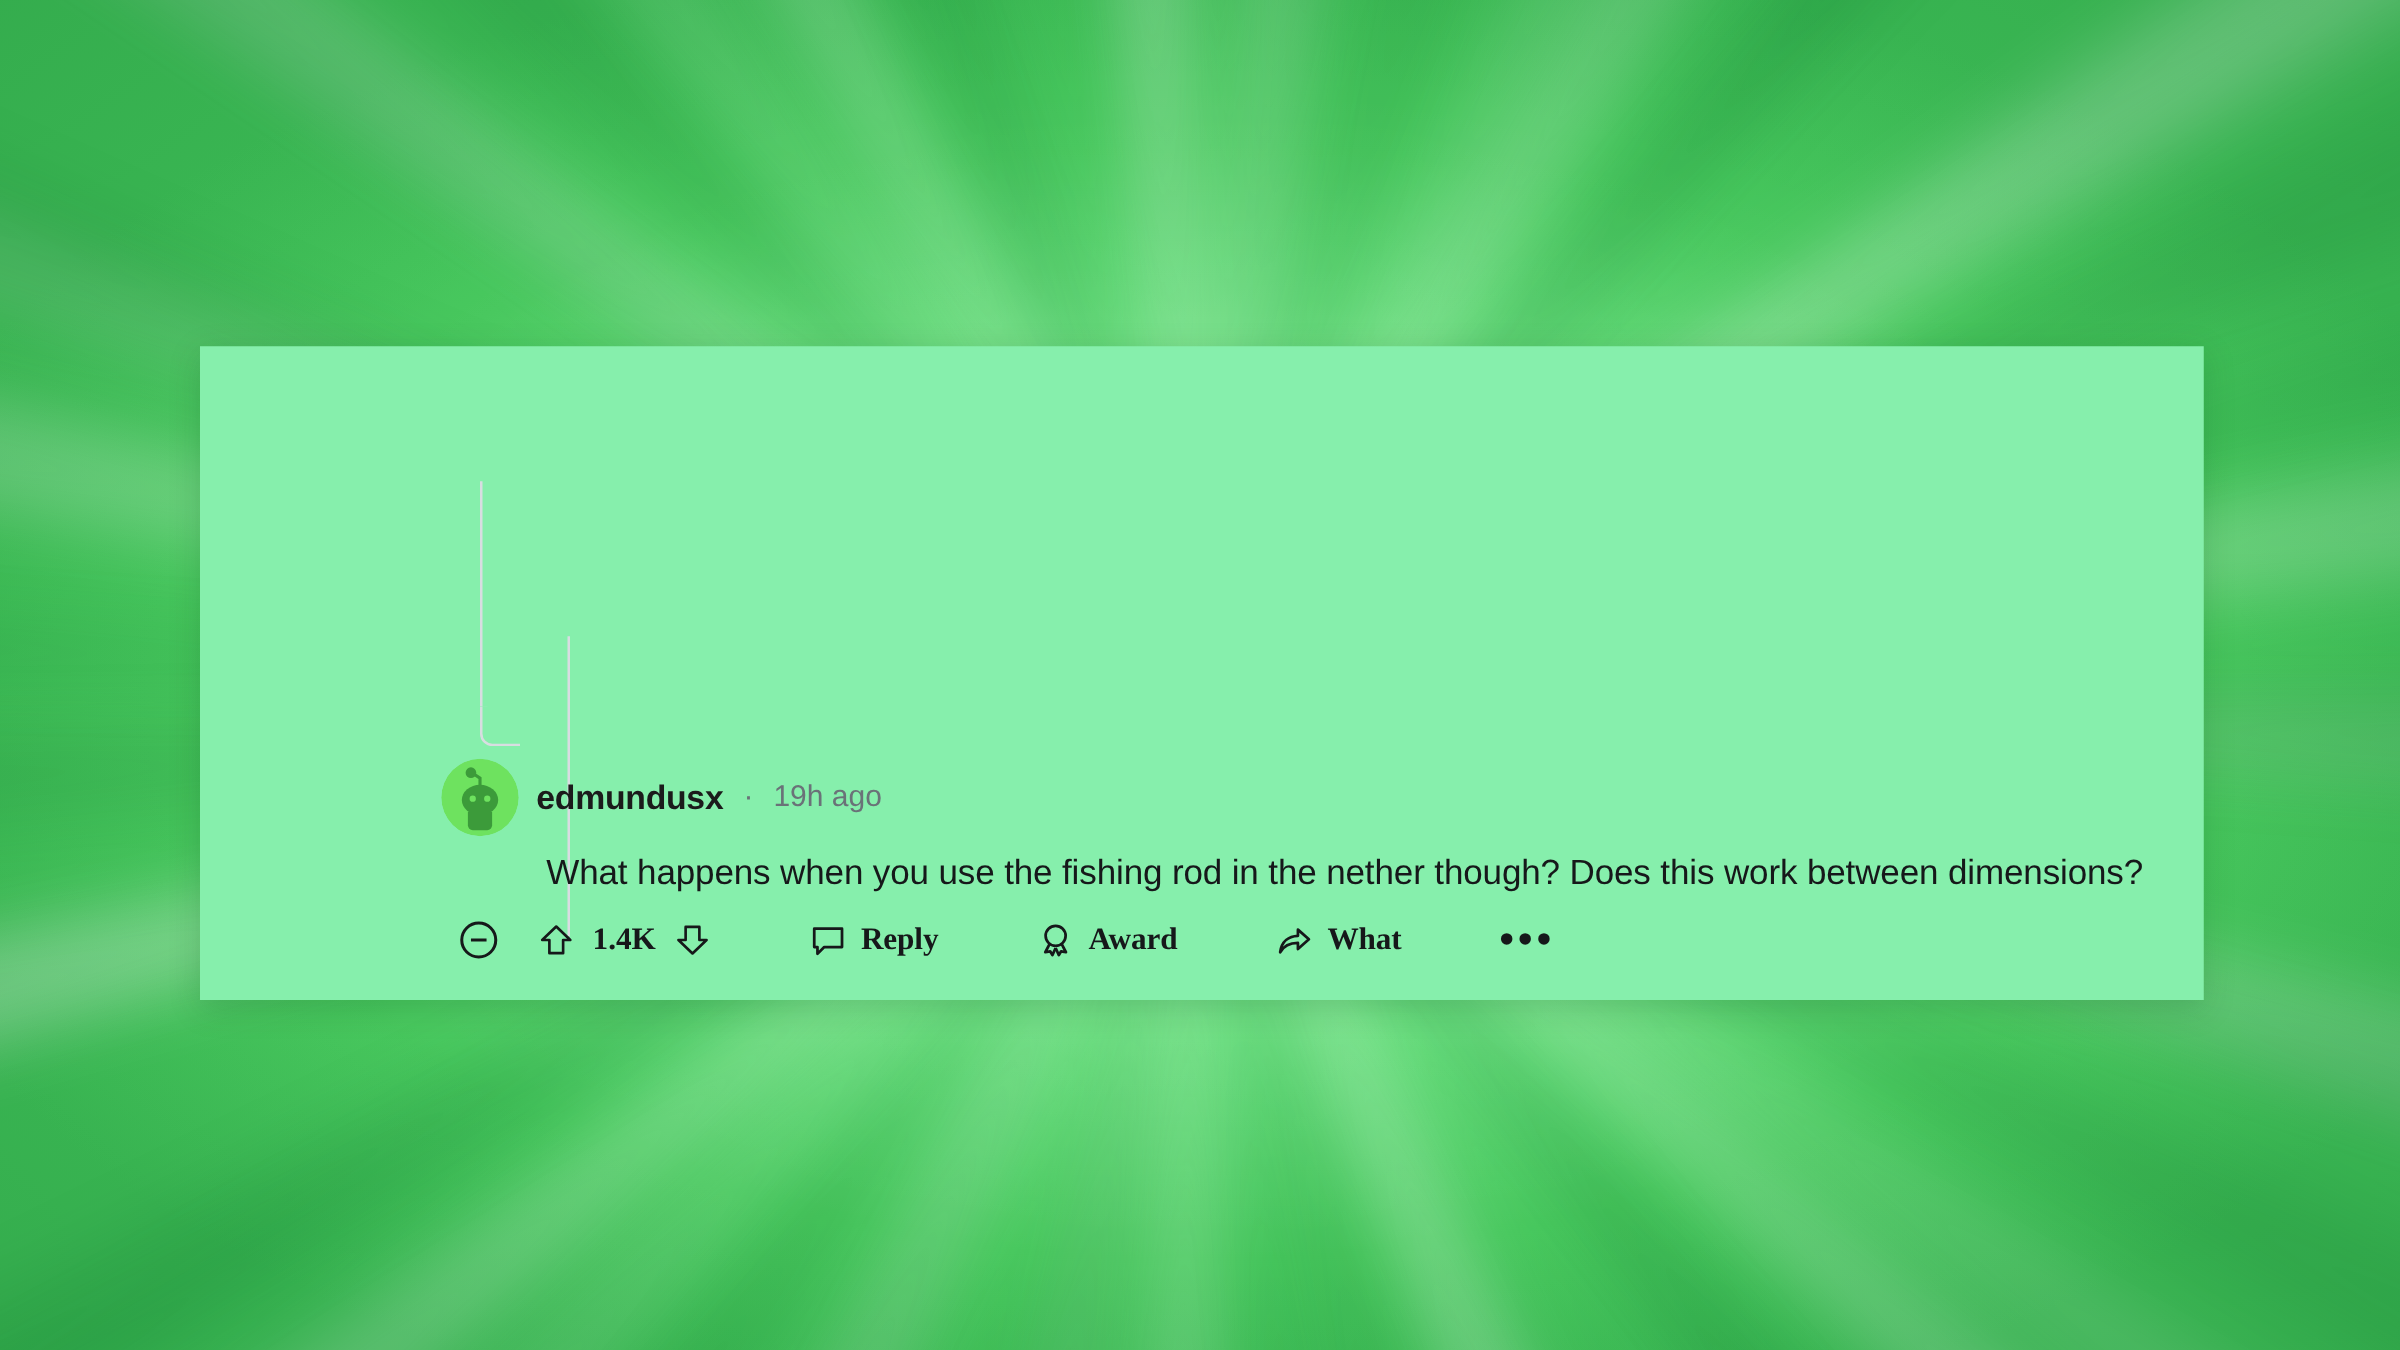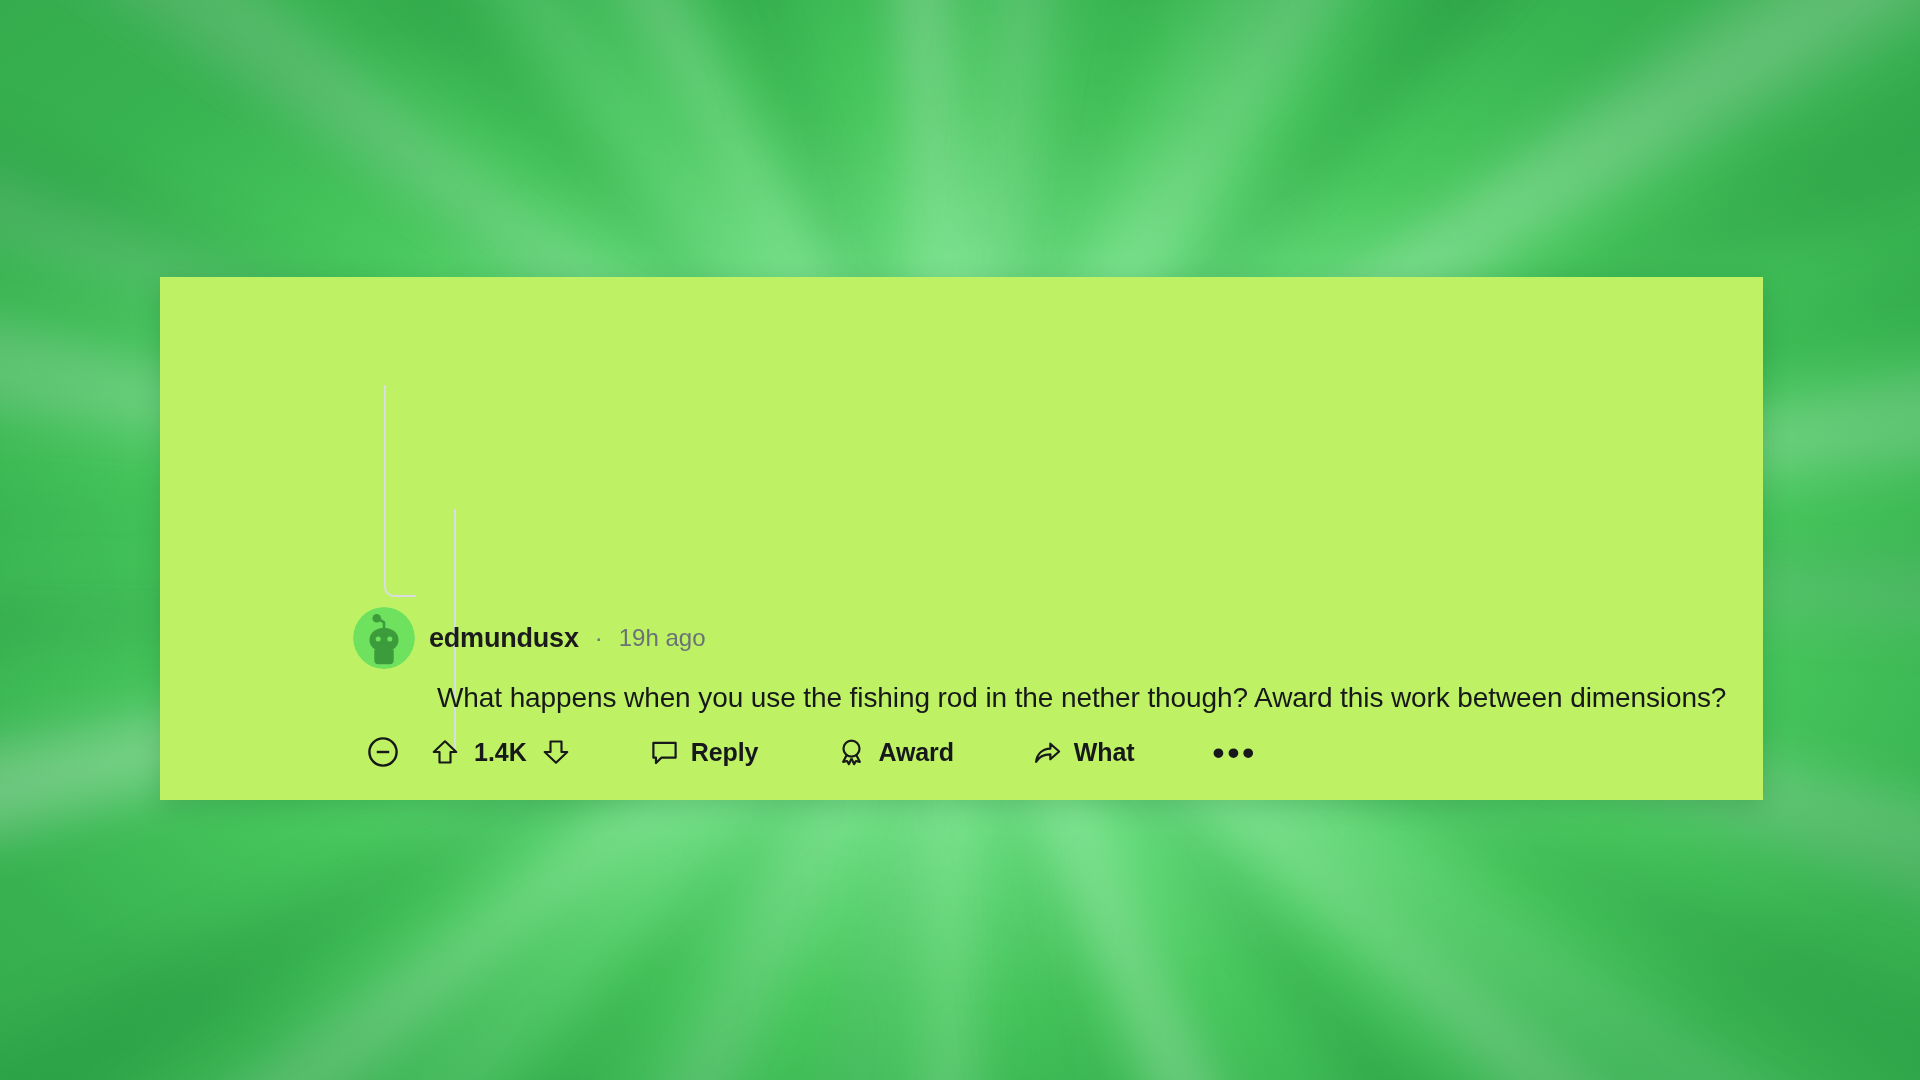--- a/index.html
+++ b/index.html
@@ -58,21 +58,21 @@
     background: radial-gradient(ellipse 1400px 860px at 50% 50%, rgba(255,255,255,0.14) 0%, rgba(255,255,255,0.0) 55%, rgba(20,110,45,0.22) 100%);
   }
 
   
   #comment-card {
     position: absolute;
     left: 160px;
     top: 277px;
     width: 1603px;
     height: 523px;
-    background: #bef264;
+    background: #86efac;
     box-shadow: 0 6px 24px rgba(0, 60, 20, 0.18);
     overflow: hidden;
   }
 
   .thread {
     position: relative;
   }
 
   
   .thread-line {
@@ -132,20 +132,21 @@
     line-height: 42px;
     color: #16181a;
     letter-spacing: -0.1px;
   }
 
   
   .cmt-actions {
     position: absolute;
     display: flex;
     align-items: center;
+    font-family: Liberation Serif, serif;
   }
   .act {
     display: flex;
     align-items: center;
     gap: 11px;
     color: #16181a;
     cursor: pointer;
   }
   .act-label {
     font-size: 25px;
@@ -208,21 +209,21 @@
           <ellipse cx="32" cy="34" rx="15" ry="12.5" fill="#3c9b3a"></ellipse>
           <path d="M22 44 h20 v11 a4 4 0 0 1 -4 4 h-12 a4 4 0 0 1 -4 -4 z" fill="#3c9b3a"></path>
           <circle cx="26" cy="33" r="2.6" fill="#6ee25f"></circle>
           <circle cx="38" cy="33" r="2.6" fill="#6ee25f"></circle>
         </svg>
         <span class="uname">edmundusx</span>
         <span class="dot">·</span>
         <span class="ago">19h ago</span>
       </div>
 
-      <div class="cmt-body" id="c0-body">What happens when you use the fishing rod in the nether though? Award this work between dimensions?</div>
+      <div class="cmt-body" id="c0-body">What happens when you use the fishing rod in the nether though? Does this work between dimensions?</div>
 
       <div class="cmt-actions" id="c0-actions">
         <span class="act">
           <svg class="ic" width="34" height="34" viewBox="0 0 24 24">
             <circle cx="12" cy="12" r="9.6" fill="none" stroke="#16181a" stroke-width="1.7"></circle>
             <line x1="7.6" y1="12" x2="16.4" y2="12" stroke="#16181a" stroke-width="1.7"></line>
           </svg>
         </span>
 
         <span class="vote-group">

